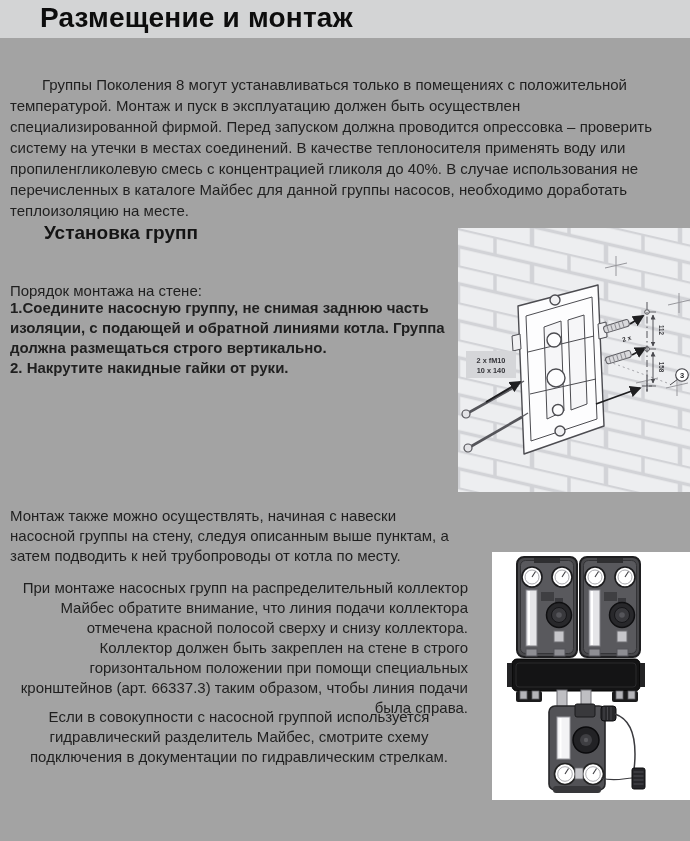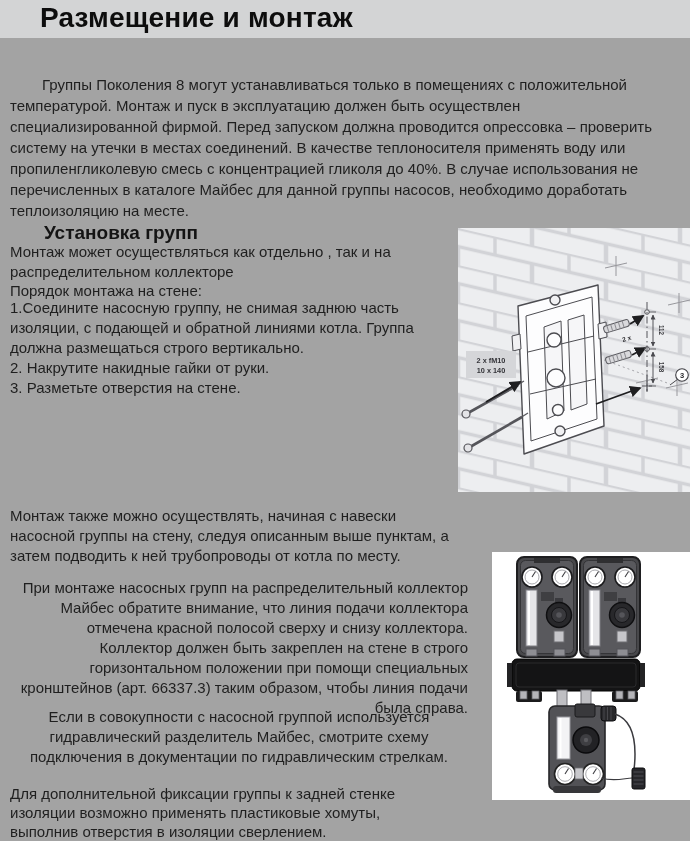--- a/index.html
+++ b/index.html
@@ -10,21 +10,21 @@
   .abs{position:absolute;}
   #header-bar{left:0;top:0;width:690px;height:38px;background:#d3d4d5;}
   #page-title{left:40px;top:2px;font-size:28px;font-weight:bold;color:#0d0d0d;letter-spacing:.2px;white-space:nowrap;}
   .body-text{font-size:15px;line-height:21px;white-space:pre-line;color:#1f1f1f;}
   .tight{line-height:20px;}
   #intro{left:10px;top:74px;width:658px;text-indent:32px;}
   #section-heading{left:44px;top:222px;font-size:19px;font-weight:bold;color:#141414;white-space:nowrap;}
   #install-intro{left:10px;top:242px;width:458px;}
   #order-label{left:10px;top:281px;width:458px;}
   #steps{left:10px;top:298px;width:462px;}
-  .step{font-size:15px;line-height:20px;white-space:pre-line;}
+  .step{font-size:15px;line-height:20px;white-space:pre-line;font-weight:bold;}
   #para-hanging{left:10px;top:506px;width:458px;}
   #para-collector{left:10px;top:578px;width:458px;text-align:right;}
   #para-separator{left:10px;top:707px;width:458px;text-align:center;}
   #para-fixation{left:10px;top:784px;width:458px;line-height:19px;}
   #figure-wall{left:458px;top:228px;width:232px;height:264px;}
   #figure-pump{left:492px;top:552px;width:198px;height:248px;}
   svg text{font-family:"Liberation Sans","DejaVu Sans",sans-serif;}
 </style>
 </head>
 <body>
@@ -36,48 +36,42 @@
 
   <div id="intro" class="abs body-text">Группы Поколения 8 могут устанавливаться только в помещениях с положительной
 температурой. Монтаж и пуск в эксплуатацию должен быть осуществлен
 специализированной фирмой. Перед запуском должна проводится опрессовка – проверить
 систему на утечки в местах соединений. В качестве теплоносителя применять воду или
 пропиленгликолевую смесь с концентрацией гликоля до 40%. В случае использования не
 перечисленных в каталоге Майбес для данной группы насосов, необходимо доработать
 теплоизоляцию на месте.</div>
 
   <div id="section-heading" class="abs">Установка групп</div>
-  <div id="install-intro" class="abs body-text tight">Монтаж может осуществляться как отдельно , так и на
-распределительном коллекторе</div>
   <div id="order-label" class="abs body-text tight">Порядок монтажа на стене:</div>
 
   <div id="steps" class="abs">
     <div class="step">1.Соедините насосную группу, не снимая заднюю часть
 изоляции, с подающей и обратной линиями котла. Группа
 должна размещаться строго вертикально.</div>
     <div class="step">2. Накрутите накидные гайки от руки.</div>
-    <div class="step">3. Разметьте отверстия на стене.</div>
   </div>
 
   <div id="para-hanging" class="abs body-text tight">Монтаж также можно осуществлять, начиная с навески
 насосной группы на стену, следуя описанным выше пунктам, а
 затем подводить к ней трубопроводы от котла по месту.</div>
   <div id="para-collector" class="abs body-text tight">При монтаже насосных групп на распределительный коллектор
 Майбес обратите внимание, что линия подачи коллектора
 отмечена красной полосой сверху и снизу коллектора.
 Коллектор должен быть закреплен на стене в строго
 горизонтальном положении при помощи специальных
 кронштейнов (арт. 66337.3) таким образом, чтобы линия подачи
 была справа.</div>
   <div id="para-separator" class="abs body-text tight">Если в совокупности с насосной группой используется
 гидравлический разделитель Майбес, смотрите схему
 подключения в документации по гидравлическим стрелкам.</div>
-  <div id="para-fixation" class="abs body-text">Для дополнительной фиксации группы к задней стенке
-изоляции возможно применять пластиковые хомуты,
-выполнив отверстия в изоляции сверлением.</div>
 
   <div id="figure-wall" class="abs">
     <svg viewBox="0 0 232 264" width="232" height="264">
       <defs>
         <pattern id="bricks" width="74" height="37" patternUnits="userSpaceOnUse" patternTransform="skewY(13)">
           <rect width="74" height="37" fill="#edeef0"></rect>
           <path d="M0 0.5 H74 M0 18.5 H74 M37 0 V18.5 M0.5 18.5 V37 M73.5 18.5 V37" stroke="#d2d3d7" stroke-width="3.4" fill="none"></path>
         </pattern>
         <marker id="ah" viewBox="0 0 10 10" refX="8.5" refY="5" markerWidth="6.5" markerHeight="6.5" orient="auto-start-reverse">
             <path d="M0 0 L10 5 L0 10 Z" fill="#1e1e20"></path>

